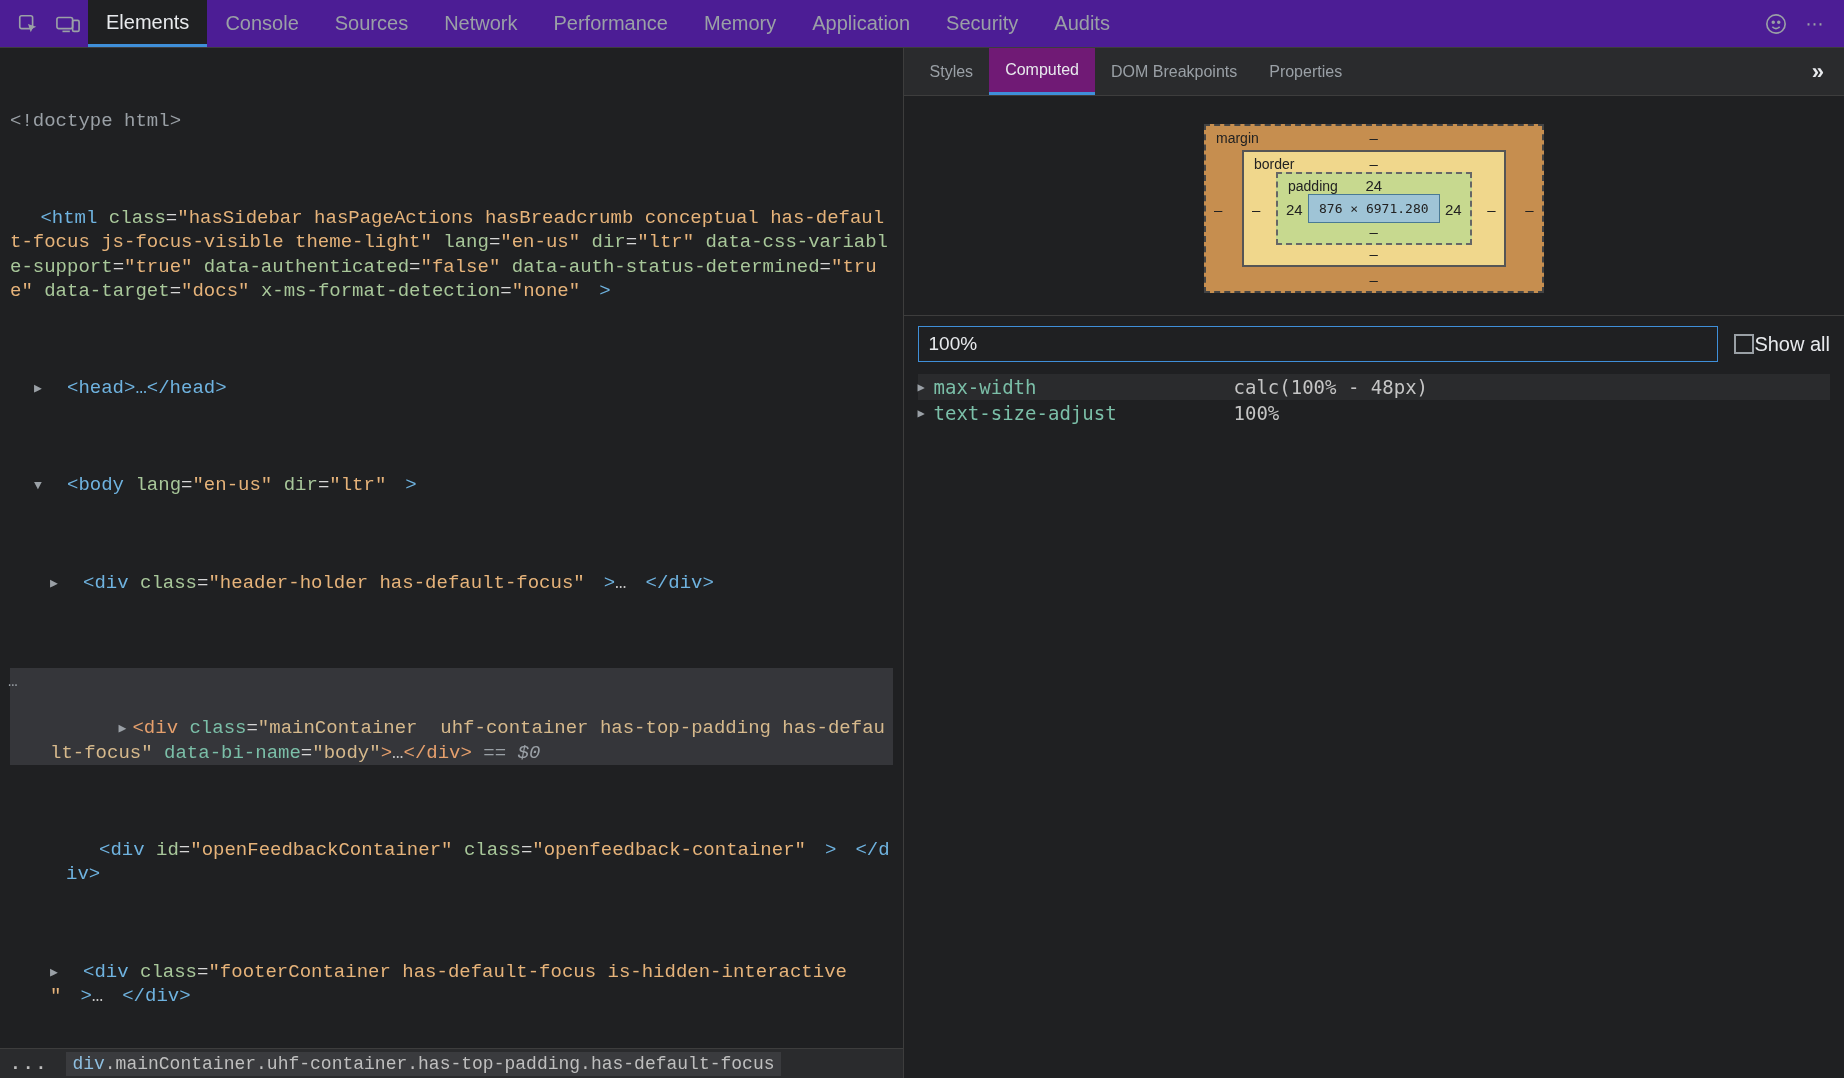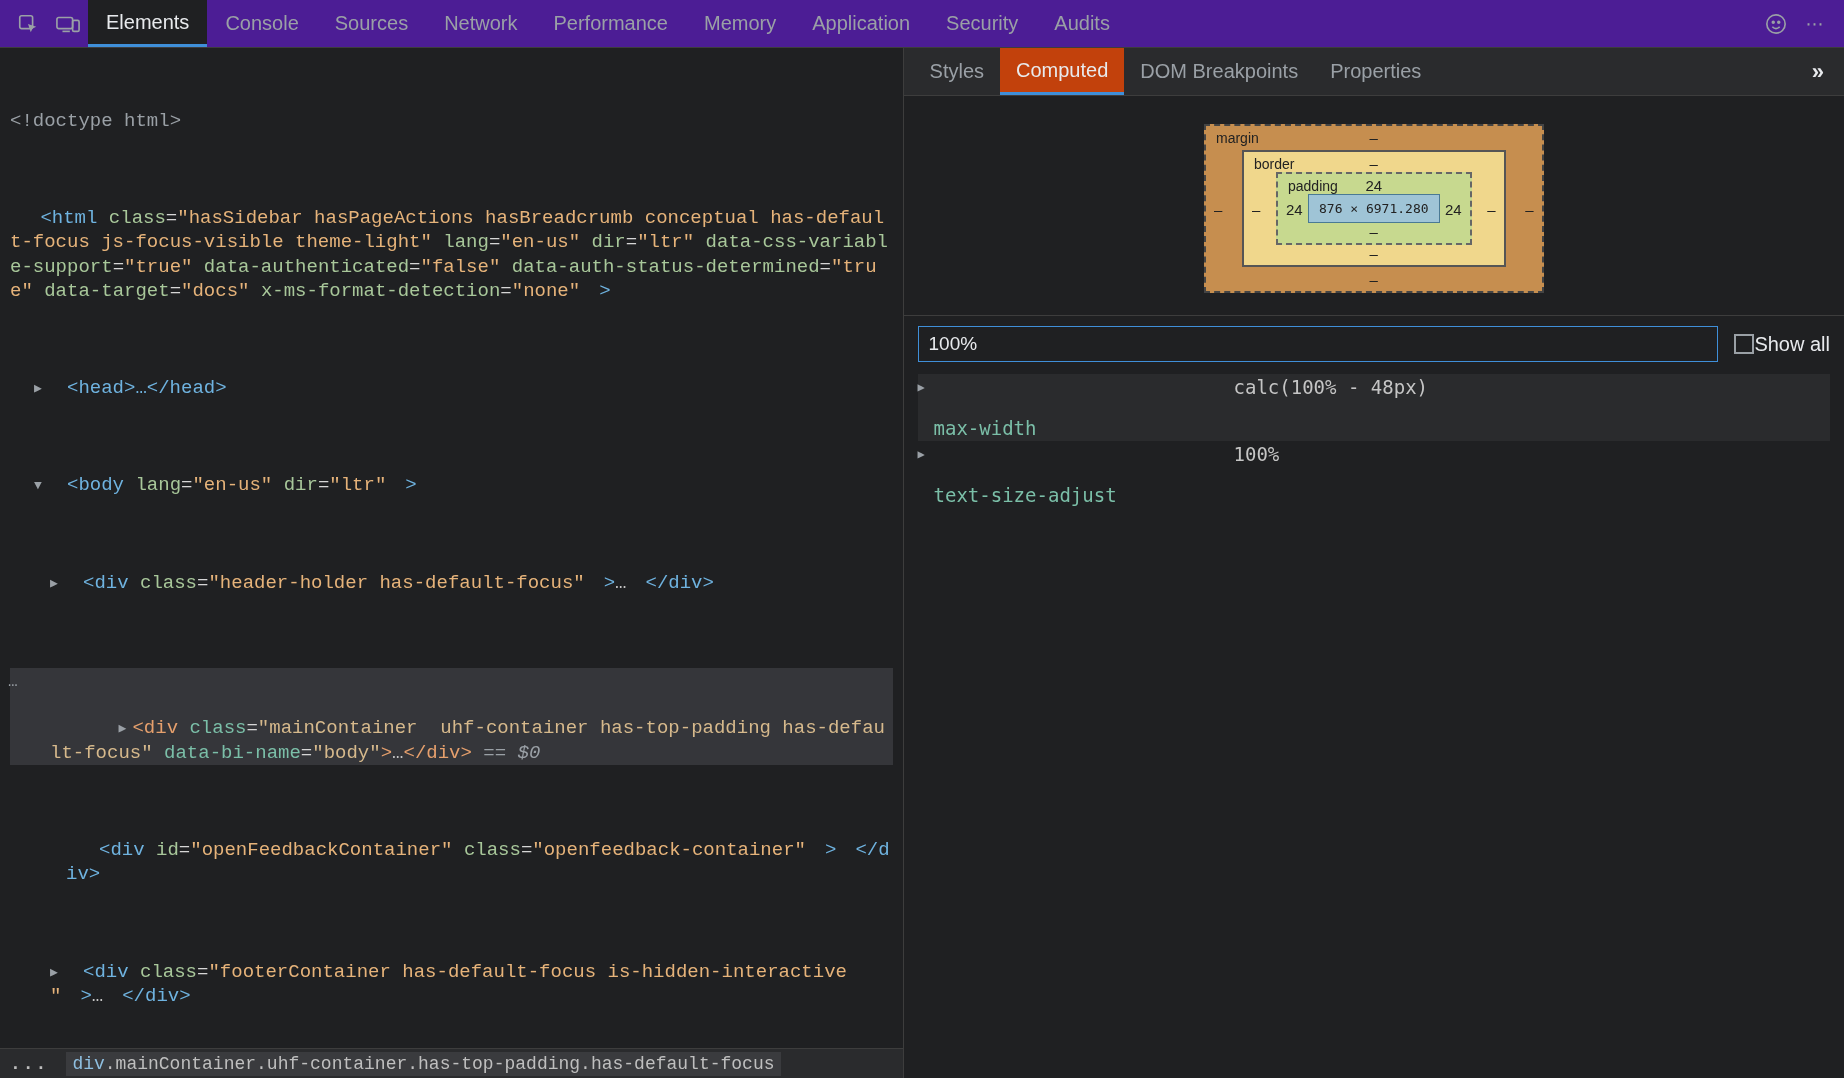--- a/index.html
+++ b/index.html
@@ -131,25 +131,25 @@
     background: #2a2b2d;
     border-bottom: 1px solid #3d3d3d;
     padding: 0 10px;
   }
   .sub-tabs .tab {
     padding: 0 16px;
     height: 100%;
     display: flex;
     align-items: center;
     color: #9aa0a6;
-    font-size: 20px;
+    font-size: 16px;
   }
   .sub-tabs .tab.active {
     color: #e8eaed;
-    background: #c2410c;
+    background: #701a75;
     border-bottom: 3px solid #3f8fd9;
   }
   .sub-tabs .more {
     margin-left: auto;
     padding: 0 10px;
     color: #e8eaed;
     font-size: 22px;
     font-weight: bold;
   }
 
@@ -233,21 +233,21 @@
     display: flex;
     padding: 2px 0;
   }
   .computed-row.hover { background: #2a2b2d; }
   .computed-row .arrow {
     color: #9aa0a6;
     width: 16px;
     font-size: 12px;
     padding-top: 4px;
   }
-  .computed-row .prop { color: #7bbfa8; width: 300px; margin-top: 41px; }
+  .computed-row .prop { color: #7bbfa8; width: 300px; }
   .computed-row .val  { color: #c5c5c5; }
 
   svg { display: block; }
 </style>
 </head>
 <body>
 
 <div class="top-tabs">
   <div class="icon-btn">
     <svg width="22" height="22" viewBox="0 0 24 24" fill="none" stroke="currentColor" stroke-width="1.8">

